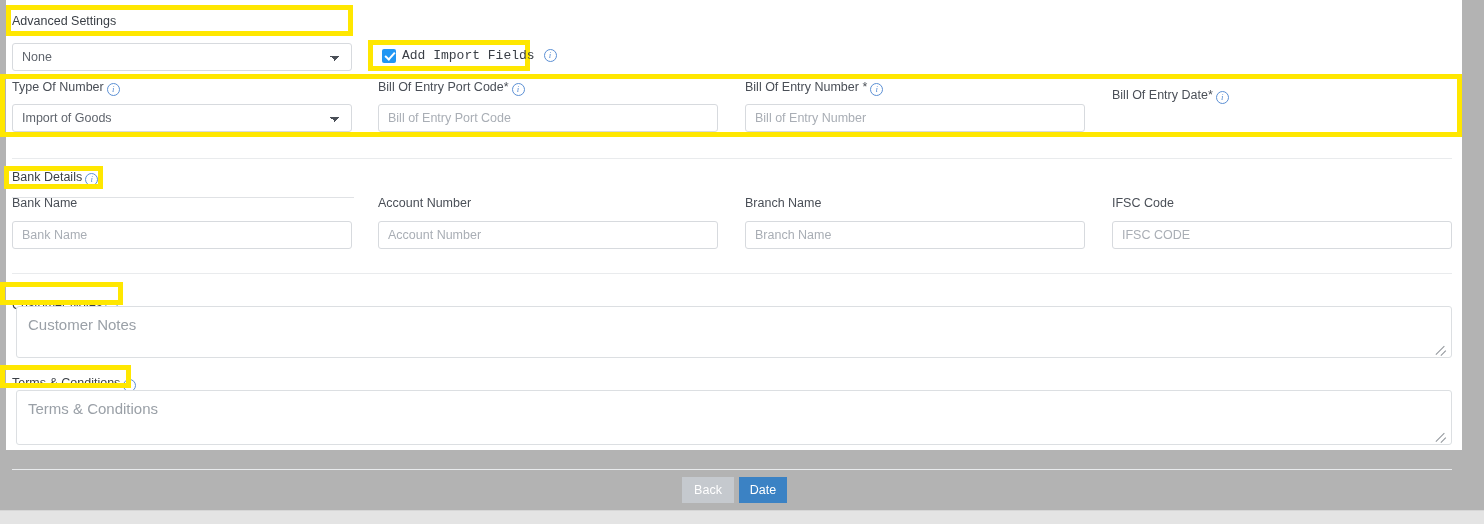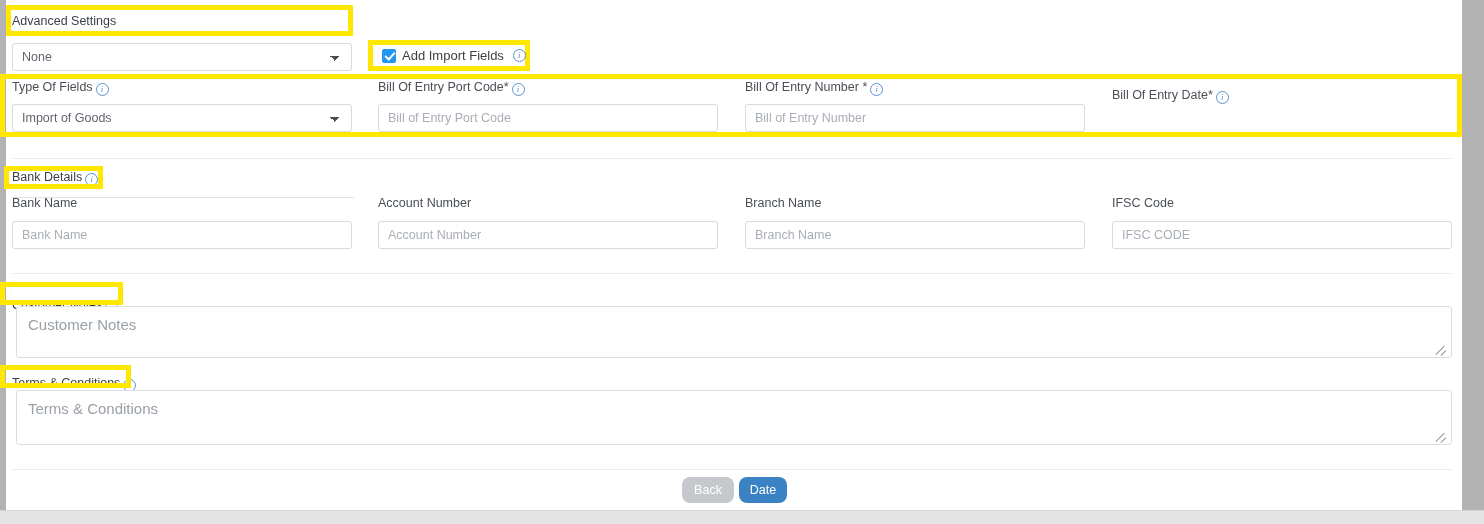--- a/index.html
+++ b/index.html
@@ -21,21 +21,21 @@
     left: 0; top: 0;
     width: 1484px;
     height: 524px;
     background: #b3b3b3;
   }
   #sheet {
     position: absolute;
     left: 6px;
     top: 0;
     width: 1456px;
-    height: 510px;
+    height: 450px;
     background: #ffffff;
   }
   #bottom-strip {
     position: absolute;
     left: 0;
     top: 510px;
     width: 1484px;
     height: 14px;
     background: #e4e4e4;
     border-top: 1px solid #d6d6d6;
@@ -163,20 +163,21 @@
     width: 4px; height: 8px;
     border: solid #fff;
     border-width: 0 2px 2px 0;
     transform: rotate(42deg);
   }
   #chk-label {
     font-size: 13px;
     color: #3a3f46;
     white-space: nowrap;
     cursor: pointer;
+    font-family: Liberation Mono, monospace;
   }
 
   
   .ta {
     position: absolute;
     box-sizing: border-box;
     border: 1px solid #dcdfe2;
     border-radius: 3px;
     background: #fff;
     font-family: "Liberation Sans", sans-serif;
@@ -203,21 +204,21 @@
   }
   .grip::before { width: 12px; left: -2px; top: 8px; transform: rotate(-45deg); }
   .grip::after  { width: 7px;  left: 3px;  top: 9px; transform: rotate(-45deg); }
 
   
   .btn {
     position: absolute;
     box-sizing: border-box;
     height: 26px;
     border: 0;
-    border-radius: 8px;
+    border-radius: 0;
     font-family: "Liberation Sans", sans-serif;
     font-size: 12.5px;
     color: #ffffff;
     cursor: pointer;
     padding: 0;
   }
   #btn-back { background: #c5c9ce; left: 676px; top: 477px; width: 52px; }
   #btn-save { background: #3b82c4; left: 733px; top: 477px; width: 48px; }
 </style>
 </head>
@@ -239,21 +240,21 @@
     </select>
 
     <div id="chk-wrap">
       <div class="cbox"></div>
       <span id="chk-label">Add Import Fields</span>
       <span class="info-ic">i</span>
     </div>
 
     <div style="position:absolute; left:6px; top:80px;">
       <div class="fld-label">
-        <span>Type Of Fields</span><span class="star"></span><span class="info-ic">i</span>
+        <span>Type Of Number</span><span class="star"></span><span class="info-ic">i</span>
       </div>
     </div>
     <select class="inp" style="left:6px; top:104px; width:340px;">
       <option>Import of Goods</option>
     </select>
 
     <div style="position:absolute; left:372px; top:80px;">
       <div class="fld-label">
         <span>Bill Of Entry Port Code</span><span class="star">*</span><span class="info-ic">i</span>
       </div>

